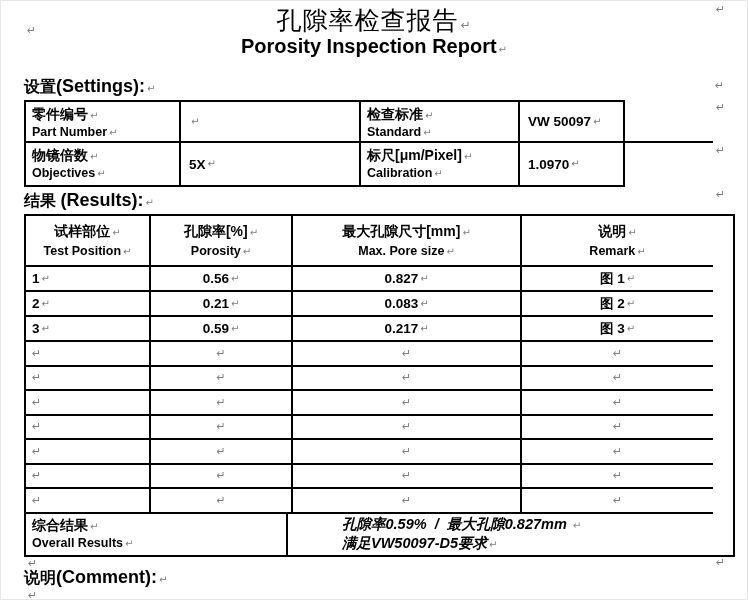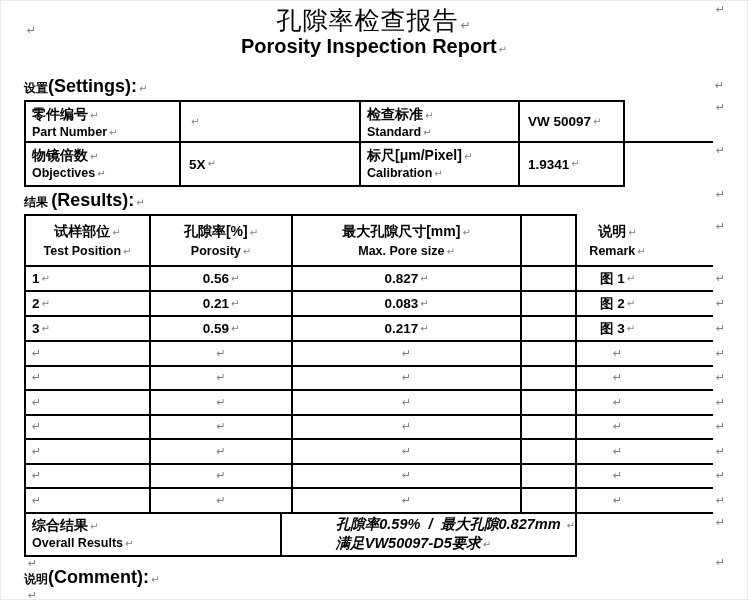--- a/index.html
+++ b/index.html
@@ -15,29 +15,29 @@
 
   
   .title-zh{position:absolute;top:3px;left:0;width:100%;text-align:center;
             font-family:"DejaVu Serif",serif;font-size:25px;letter-spacing:1px;}
   .title-zh .pm-inline{font-size:12px;}
   .title-en{position:absolute;top:34px;left:0;width:100%;text-align:center;
             font-size:20px;font-weight:700;}
 
   
   .heading{position:absolute;left:23px;font-weight:700;white-space:pre;}
-  .heading .zh{font-size:12px;}
+  .heading .zh{font-size:16px;}
   .heading .en{font-size:18px;}
   #h-settings{top:75px;} #h-results{top:189px;} #h-comment{top:566px;}
 
   
   .tbl{position:absolute;left:23px;border:2px solid #000;box-sizing:border-box;background:#fff;}
   #settings-table{top:99px;width:601px;display:grid;
                   grid-template-columns:155px 180px 159px 193px;grid-template-rows:41px 42px;}
-  #results-table{top:213px;width:553px;}
+  #results-table{top:213px;width:711px;}
   .rgrid{display:grid;grid-template-columns:125px 142px 229px 191px;
          grid-template-rows:51px 25px 25px 25px repeat(7,24.5px);}
   .c{border-right:2px solid #000;border-bottom:2px solid #000;box-sizing:border-box;overflow:hidden;}
   .c.cr{border-right:none;}
 
   .label-cell{padding:3px 0 0 6px;}
   .label-zh{font-size:14px;font-weight:700;line-height:19px;white-space:pre;}
   .label-en{font-size:12.5px;font-weight:700;line-height:17px;white-space:pre;}
   .value-cell{display:flex;align-items:center;padding-left:8px;
               font-size:13.5px;font-weight:700;}
@@ -114,21 +114,21 @@
     </div>
     <div class="c value-cell" style="border-bottom:none">
         <span>5X</span>
         <span class="pmark pm-inline">↵</span>
       </div>
     <div class="c label-cell" style="border-bottom:none">
       <div class="label-zh"><span>标尺[μm/Pixel]</span><span class="pmark pm-inline">↵</span></div>
       <div class="label-en"><span>Calibration</span><span class="pmark pm-inline">↵</span></div>
     </div>
     <div class="c cr value-cell" style="border-bottom:none">
-        <span>1.9341</span>
+        <span>1.0970</span>
         <span class="pmark pm-inline">↵</span>
       </div>
   </div>
 
   <div class="heading" id="h-results"><span class="zh">结果 </span><span class="en">(Results):</span><span class="pmark pm-inline">↵</span></div>
 
   <div class="tbl" id="results-table">
     <div class="rgrid">
 
       <div class="c hdr-cell">

